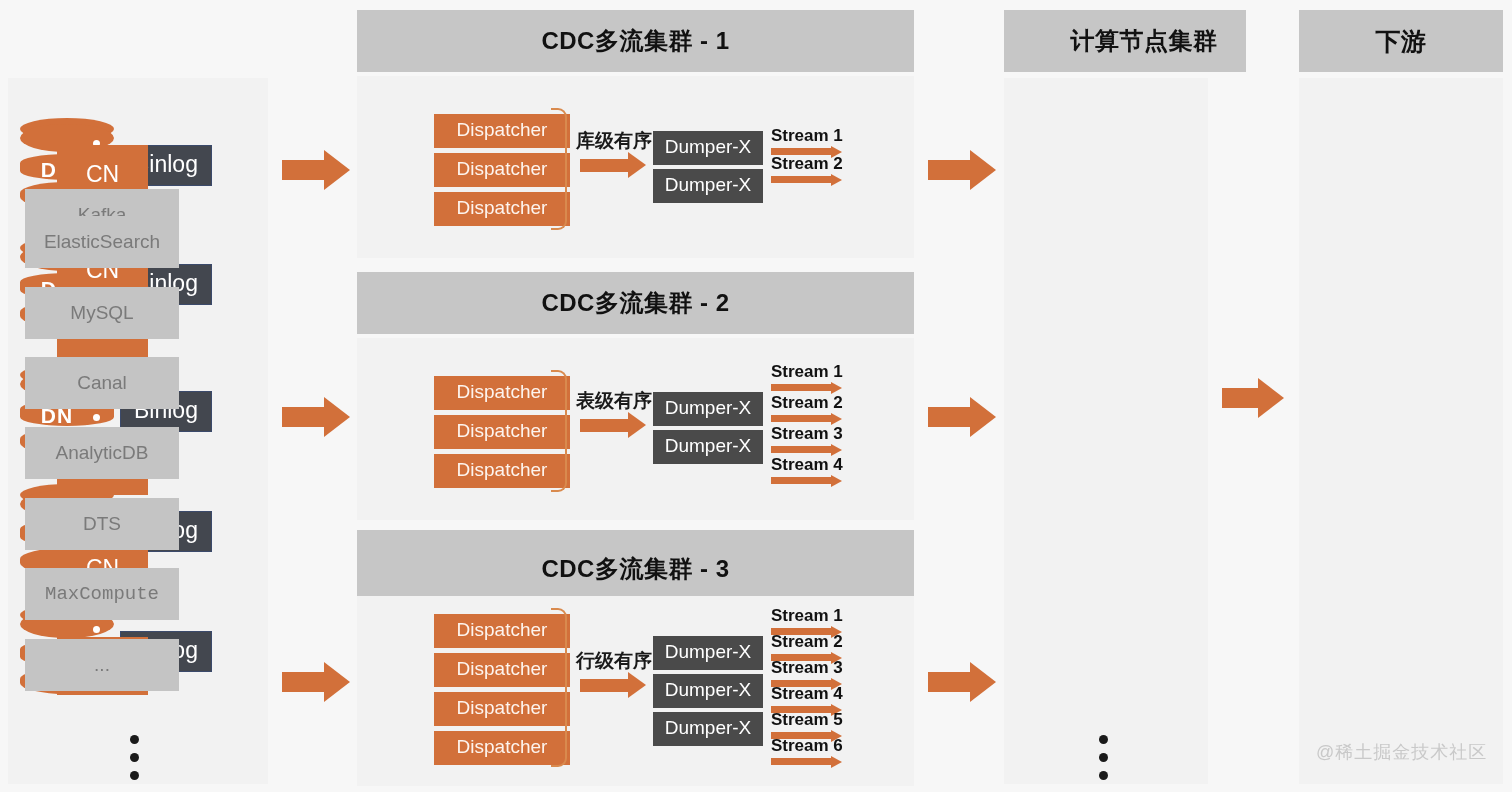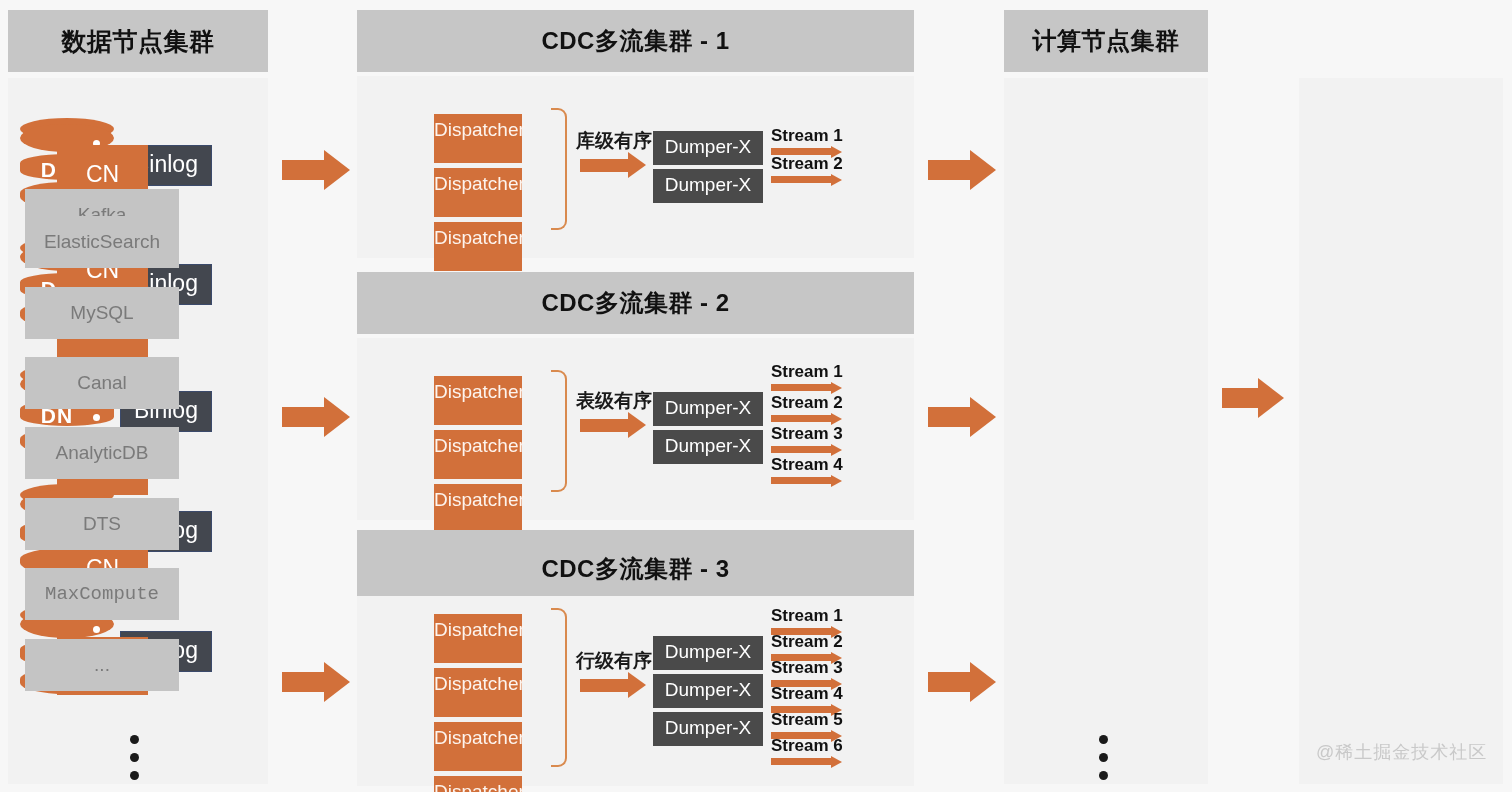--- a/index.html
+++ b/index.html
@@ -41,21 +41,21 @@
   .vdots{position:absolute;display:flex;flex-direction:column;gap:9px;align-items:center;}
   .vdots i{width:9px;height:9px;border-radius:50%;background:#1a1a1a;display:block;}
 
   
   .cdc-header{left:357px;width:557px;height:58px;font-size:24px;}
   .cdc-body{left:357px;width:557px;background:#f2f2f2;}
 
   .dispatchers{position:absolute;display:flex;flex-direction:column;}
   .dispatcher{
     background:#d2703a;color:#fdf4ee;font-size:19px;
-    padding:5px 0 22px;width:88px;text-align:center;white-space:nowrap;
+    padding:5px 0 7px;width:136px;text-align:center;white-space:nowrap;
   }
   .bracket{
     position:absolute;border:2.5px solid #d98a4e;border-left:none;
     border-radius:0 9px 9px 0;width:14px;
   }
   .order-label{position:absolute;font-size:19px;font-weight:bold;color:#1a1a1a;white-space:nowrap;}
 
   .blockarrow{position:absolute;}
   .blockarrow .shaft{position:absolute;background:#d2703a;}
   .blockarrow .head{position:absolute;width:0;height:0;
@@ -67,47 +67,47 @@
   }
 
   .stream{position:absolute;}
   .stream .slabel{position:absolute;left:0;top:0;font-size:17px;font-weight:bold;color:#111;white-space:nowrap;}
   .stream .sarrow{position:absolute;left:0;top:20px;height:11px;}
   .stream .sarrow .sshaft{position:absolute;left:0;top:2px;height:7px;background:#d2703a;}
   .stream .sarrow .shead{position:absolute;top:0;width:0;height:0;
     border-top:6px solid transparent;border-bottom:6px solid transparent;border-left:11px solid #d2703a;}
 
   
-  #col-cn-header{left:1004px;top:10px;width:204px;height:62px;font-size:24px;}
+  #col-cn-header{left:1004px;top:10px;width:204px;height:62px;font-size:24px;padding-left:38px;}
   #col-cn-body{left:1004px;top:78px;width:204px;height:706px;}
   .cn{position:absolute;left:57px;width:91px;height:58px;background:#d2703a;
     color:#fff;font-size:23px;display:flex;align-items:center;justify-content:center;}
 
   
   #col-ds-header{left:1299px;top:10px;width:204px;height:62px;font-size:25px;}
   #col-ds-body{left:1299px;top:78px;width:204px;height:706px;}
   .ds{position:absolute;left:25px;width:154px;height:52px;background:#c4c4c4;
     color:#7a7a7a;font-size:19px;display:flex;align-items:center;justify-content:center;}
   #watermark{position:absolute;left:1316px;top:740px;font-size:18px;color:#c9c9c9;letter-spacing:1px;}
 </style>
 </head>
 <body>
 
 <div class="stage">
 
-  <div class="panel-header" id="col-dn-header">
-    <span>数据节点集群</span>
-  </div>
   <div class="panel-body" id="col-dn-body"></div>
 
   <div class="panel-header" id="col-cn-header">
     <span>计算节点集群</span>
   </div>
   <div class="panel-body" id="col-cn-body"></div>
 
+  <div class="panel-header" id="col-ds-header">
+    <span>下游</span>
+  </div>
   <div class="panel-body" id="col-ds-body"></div>
 
   <div id="layer-dn">
       <div class="dn-row" style="top: 118px;">
         <div class="cyl">
           <div class="top"></div>
           <div class="band b1"></div>
           <div class="band b2"></div>
           <div class="band b3"></div>
           <div class="dot d1"></div>

